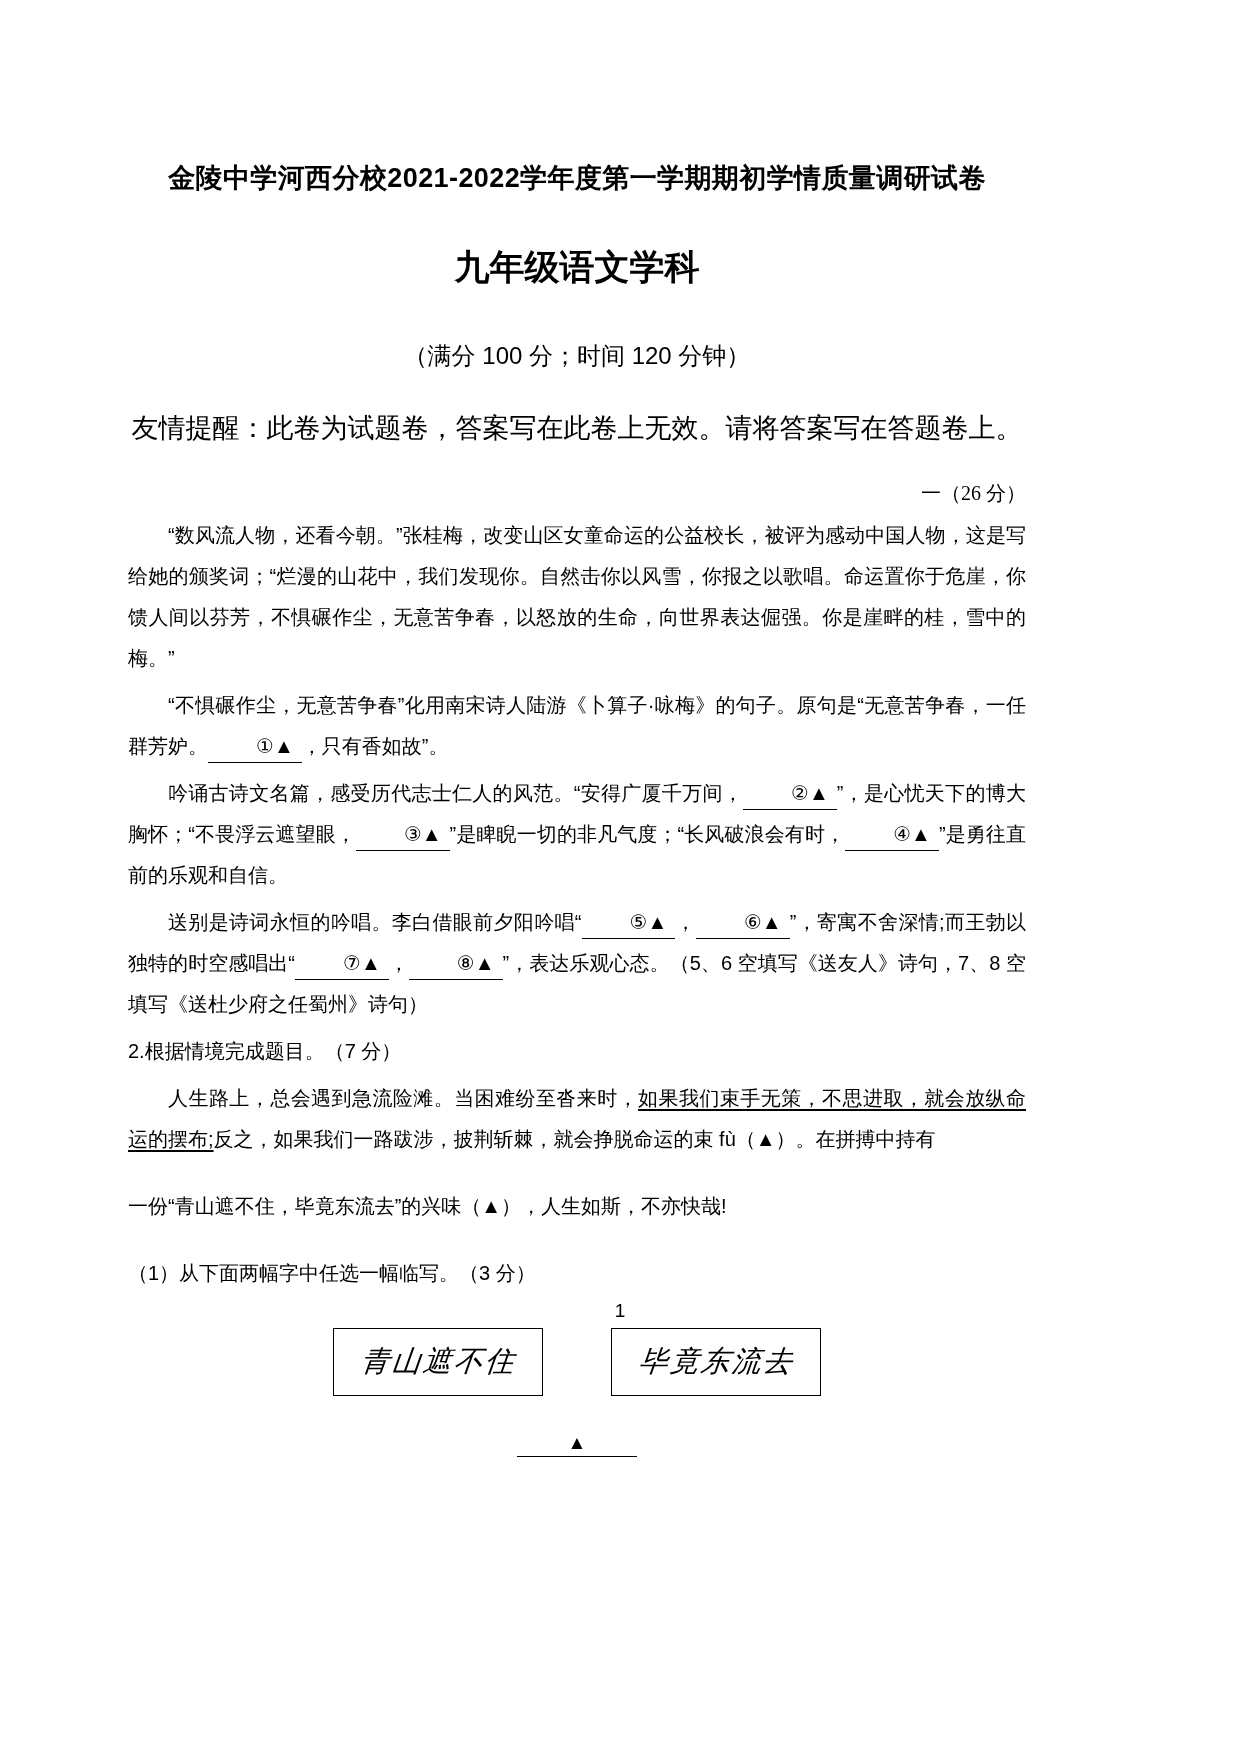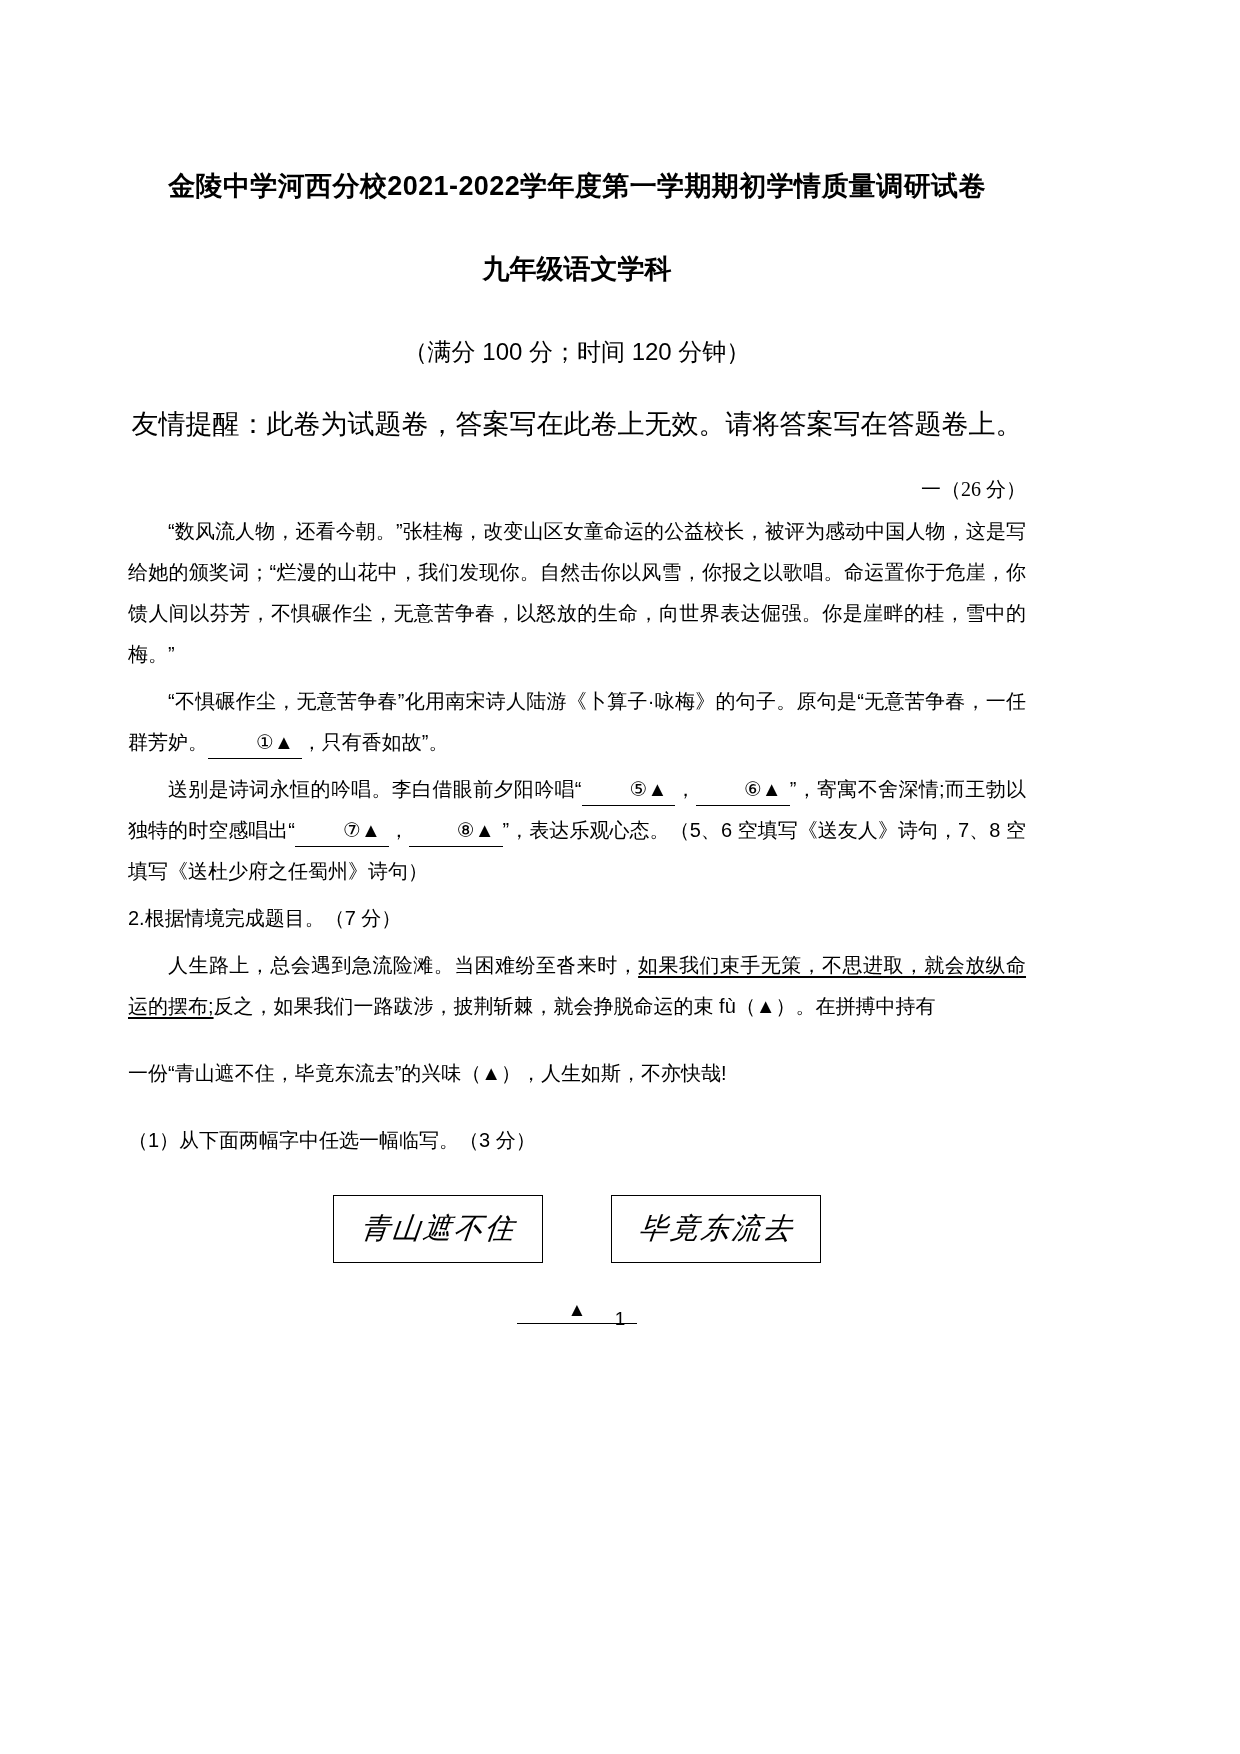--- a/index.html
+++ b/index.html
@@ -5,40 +5,40 @@
   html,body{margin:0;padding:0;background:#ffffff;}
   body{
     width:1240px;height:1754px;
     font-family:"Liberation Sans","DejaVu Sans",sans-serif;
     color:#000;
     position:relative;
     overflow:hidden;
   }
   .page{
     position:absolute;
-    left:0;top:12px;
+    left:0;top:4px;
     width:1240px;height:1390px;
     padding:0;
   }
   .content{
     position:absolute;
     left:128px;
     top:128px;
     width:898px;
   }
   .doc-title{
     font-size:27px;
     font-weight:bold;
     text-align:center;
     letter-spacing:0.4px;
     margin:26px 0 0 0;
     line-height:1.5;
   }
   .doc-subtitle{
-    font-size:27px;
+    font-size:35px;
     font-weight:bold;
     text-align:center;
     margin:42px 0 0 0;
     line-height:1.5;
   }
   .doc-score{
     font-size:24px;
     text-align:center;
     margin:44px 0 0 0;
     line-height:1.6;
@@ -131,20 +131,21 @@
 
     <div class="doc-remind">友情提醒：此卷为试题卷，答案写在此卷上无效。请将答案写在答题卷上。</div>
 
     <div class="section-head">一（26 分）</div>
 
 
     <p class="q indent">“数风流人物，还看今朝。”张桂梅，改变山区女童命运的公益校长，被评为感动中国人物，这是写给她的颁奖词；“烂漫的山花中，我们发现你。自然击你以风雪，你报之以歌唱。命运置你于危崖，你馈人间以芬芳，不惧碾作尘，无意苦争春，以怒放的生命，向世界表达倔强。你是崖畔的桂，雪中的梅。”</p>
 
     <p class="q indent"><span>“不惧碾作尘，无意苦争春”化用南宋诗人陆游《卜算子·咏梅》的句子。原句是“无意苦争春，一任群芳妒。</span><span class="blank"><span>①▲</span></span><span>，只有香如故”。</span></p>
 
+    <p class="q indent"><span>吟诵古诗文名篇，感受历代志士仁人的风范。“安得广厦千万间，</span><span class="blank"><span>②▲</span></span><span>”，是心忧天下的博大胸怀；“不畏浮云遮望眼，</span><span class="blank"><span>③▲</span></span><span>”是睥睨一切的非凡气度；“长风破浪会有时，</span><span class="blank"><span>④▲</span></span><span>”是勇往直前的乐观和自信。</span></p>
 
     <p class="q indent"><span>送别是诗词永恒的吟唱。李白借眼前夕阳吟唱“</span><span class="blank"><span>⑤▲</span></span><span>，</span><span class="blank"><span>⑥▲</span></span><span>”，寄寓不舍深情;而王勃以独特的时空感唱出“</span><span class="blank"><span>⑦▲</span></span><span>，</span><span class="blank"><span>⑧▲</span></span><span>”，表达乐观心态。（5、6 空填写《送友人》诗句，7、8 空填写《送杜少府之任蜀州》诗句）</span></p>
 
     <p class="q">2.根据情境完成题目。（7 分）</p>
 
     <p class="q indent"><span>人生路上，总会遇到急流险滩。当困难纷至沓来时，</span><span class="ul">如果我们束手无策，不思进取，就会放纵命运的摆布;</span><span>反之，如果我们一路跋涉，披荆斩棘，就会挣脱命运的束 fù（▲）。在拼搏中持有</span></p>
 
     <div class="gap-lg"></div>
 
     <p class="q tight">一份“青山遮不住，毕竟东流去”的兴味（▲），人生如斯，不亦快哉!</p>

